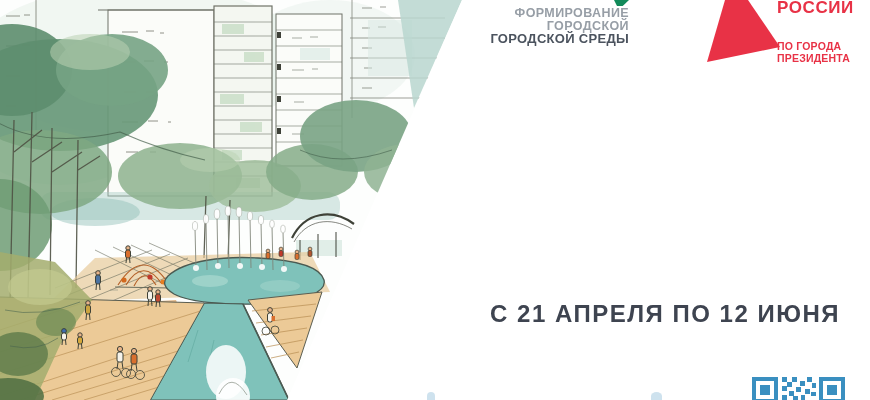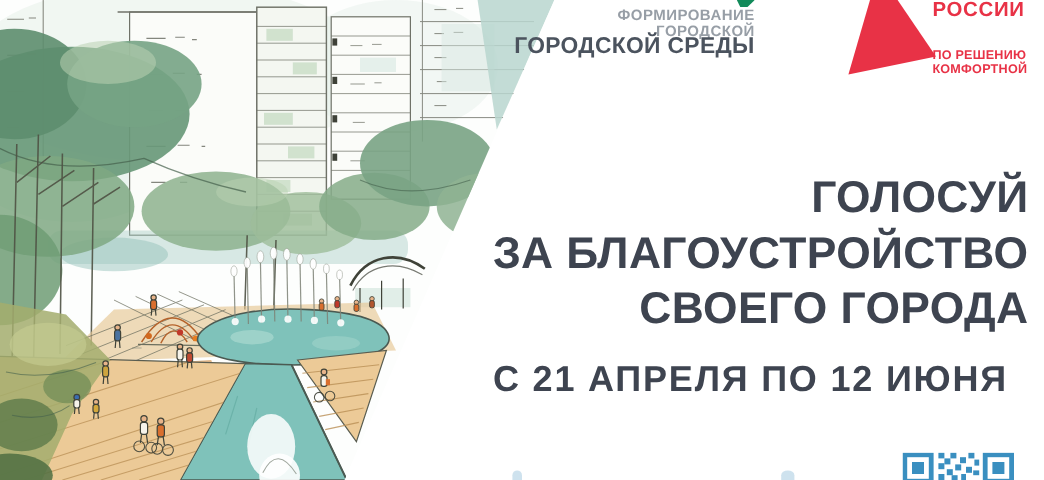--- a/index.html
+++ b/index.html
@@ -10,21 +10,21 @@
     padding-left:16px;
   }
   
   .illustration{position:absolute;left:0;top:0;width:462px;height:400px;}
   
   .program-logo{
     position:absolute;top:7px;right:257px;text-align:right;
     line-height:12.5px;
   }
   .program-logo .muted{font-size:12.5px;font-weight:700;color:var(--logo-muted-color,#979ea6);letter-spacing:.4px;}
-  .program-logo .strong{font-size:19px;font-weight:800;color:var(--logo-dark-color,#4b535e);letter-spacing:.3px;margin-top:1px;}
+  .program-logo .strong{font-size:13px;font-weight:800;color:var(--logo-dark-color,#4b535e);letter-spacing:.3px;margin-top:1px;}
   .logo-sliver{
     position:absolute;left:614px;top:0;width:15px;height:6px;
     background:var(--logo-green,#128a5a);
     clip-path:polygon(0 0,100% 0,58% 100%,20% 100%);
   }
   
   .np-logo{position:absolute;left:700px;top:0;width:190px;height:70px;}
   .np-wedge{position:absolute;left:5px;top:0;width:78px;height:64px;}
   .np-country{
     position:absolute;left:77px;top:-2px;font-size:17px;font-weight:800;
@@ -34,21 +34,21 @@
     position:absolute;left:77px;top:41px;font-size:10.5px;font-weight:800;
     line-height:11.5px;color:var(--accent-red,#e83246);letter-spacing:.2px;
   }
   
   .headline{
     position:absolute;top:142px;right:29px;text-align:right;
     font-size:37px;line-height:46px;font-weight:800;
     color:var(--headline-color,#3e4450);letter-spacing:.3px;white-space:nowrap;
   }
   .dates{
-    position:absolute;top:300px;right:46px;font-size:30px;font-weight:800;
+    position:absolute;top:300px;right:46px;font-size:24px;font-weight:800;
     color:var(--headline-color,#3e4450);letter-spacing:1.5px;white-space:nowrap;
   }
   
   .qr-wrap{position:absolute;left:752px;top:377px;width:93px;height:23px;overflow:hidden;}
   .bottom-mark{position:absolute;background:#b9d5e7;opacity:.7;border-radius:50% 50% 0 0;}
   .mark-a{left:427px;top:392px;width:8px;height:8px;}
   .mark-b{left:651px;top:392px;width:11px;height:8px;}
 </style>
 </head>
 <body>
@@ -357,30 +357,25 @@
     <div class="strong">ГОРОДСКОЙ СРЕДЫ</div>
   </div>
   <div class="logo-sliver"></div>
 
   <div class="np-logo">
     <svg class="np-wedge" width="78" height="64" viewBox="0 0 78 64" xmlns="http://www.w3.org/2000/svg">
       <polygon points="20,0 43,0 75,47 2,62" fill="#e83246"></polygon>
     </svg>
     <div class="np-country">РОССИИ</div>
     <div class="np-tagline">
-      <div>ПО РЕШЕНИЮ</div>
-      <div>КОМФОРТНОЙ</div>
+      <div>ПО ГОРОДА</div>
+      <div>ПРЕЗИДЕНТА</div>
     </div>
   </div>
 
-  <div class="headline">
-    <div>ГОЛОСУЙ</div>
-    <div>ЗА БЛАГОУСТРОЙСТВО</div>
-    <div>СВОЕГО ГОРОДА</div>
-  </div>
 
   <div class="dates">С 21 АПРЕЛЯ ПО 12 ИЮНЯ</div>
 
   <div class="qr-wrap">
     <svg width="93" height="93" viewBox="0 0 93 93" xmlns="http://www.w3.org/2000/svg">
       <g fill="#3a8fc0">
         <rect x="0" y="0" width="26" height="26"></rect>
           <rect x="67" y="0" width="26" height="26"></rect>
       </g>
       <rect x="4" y="4" width="18" height="18" fill="#ffffff"></rect>

